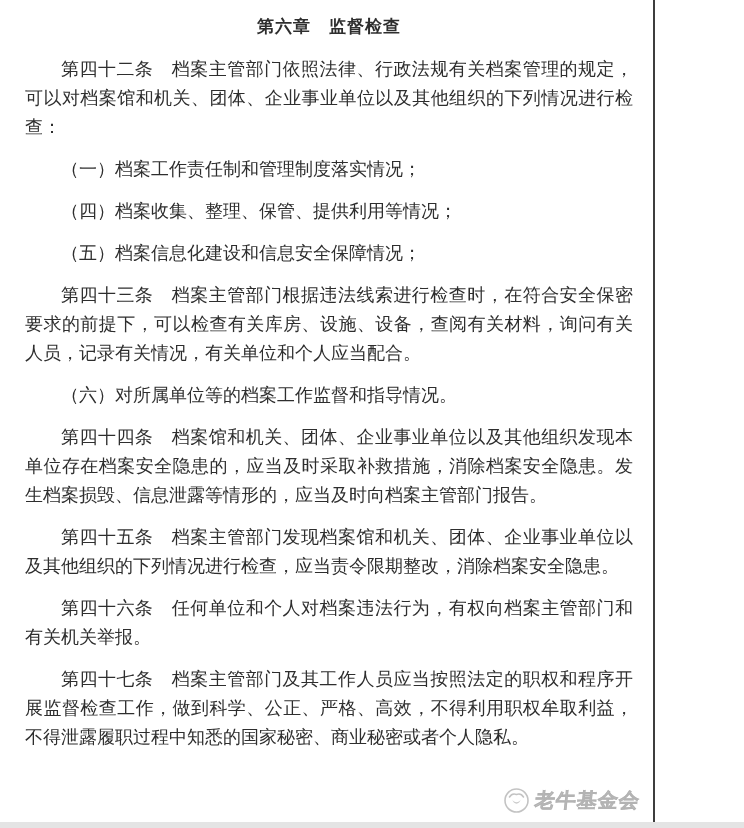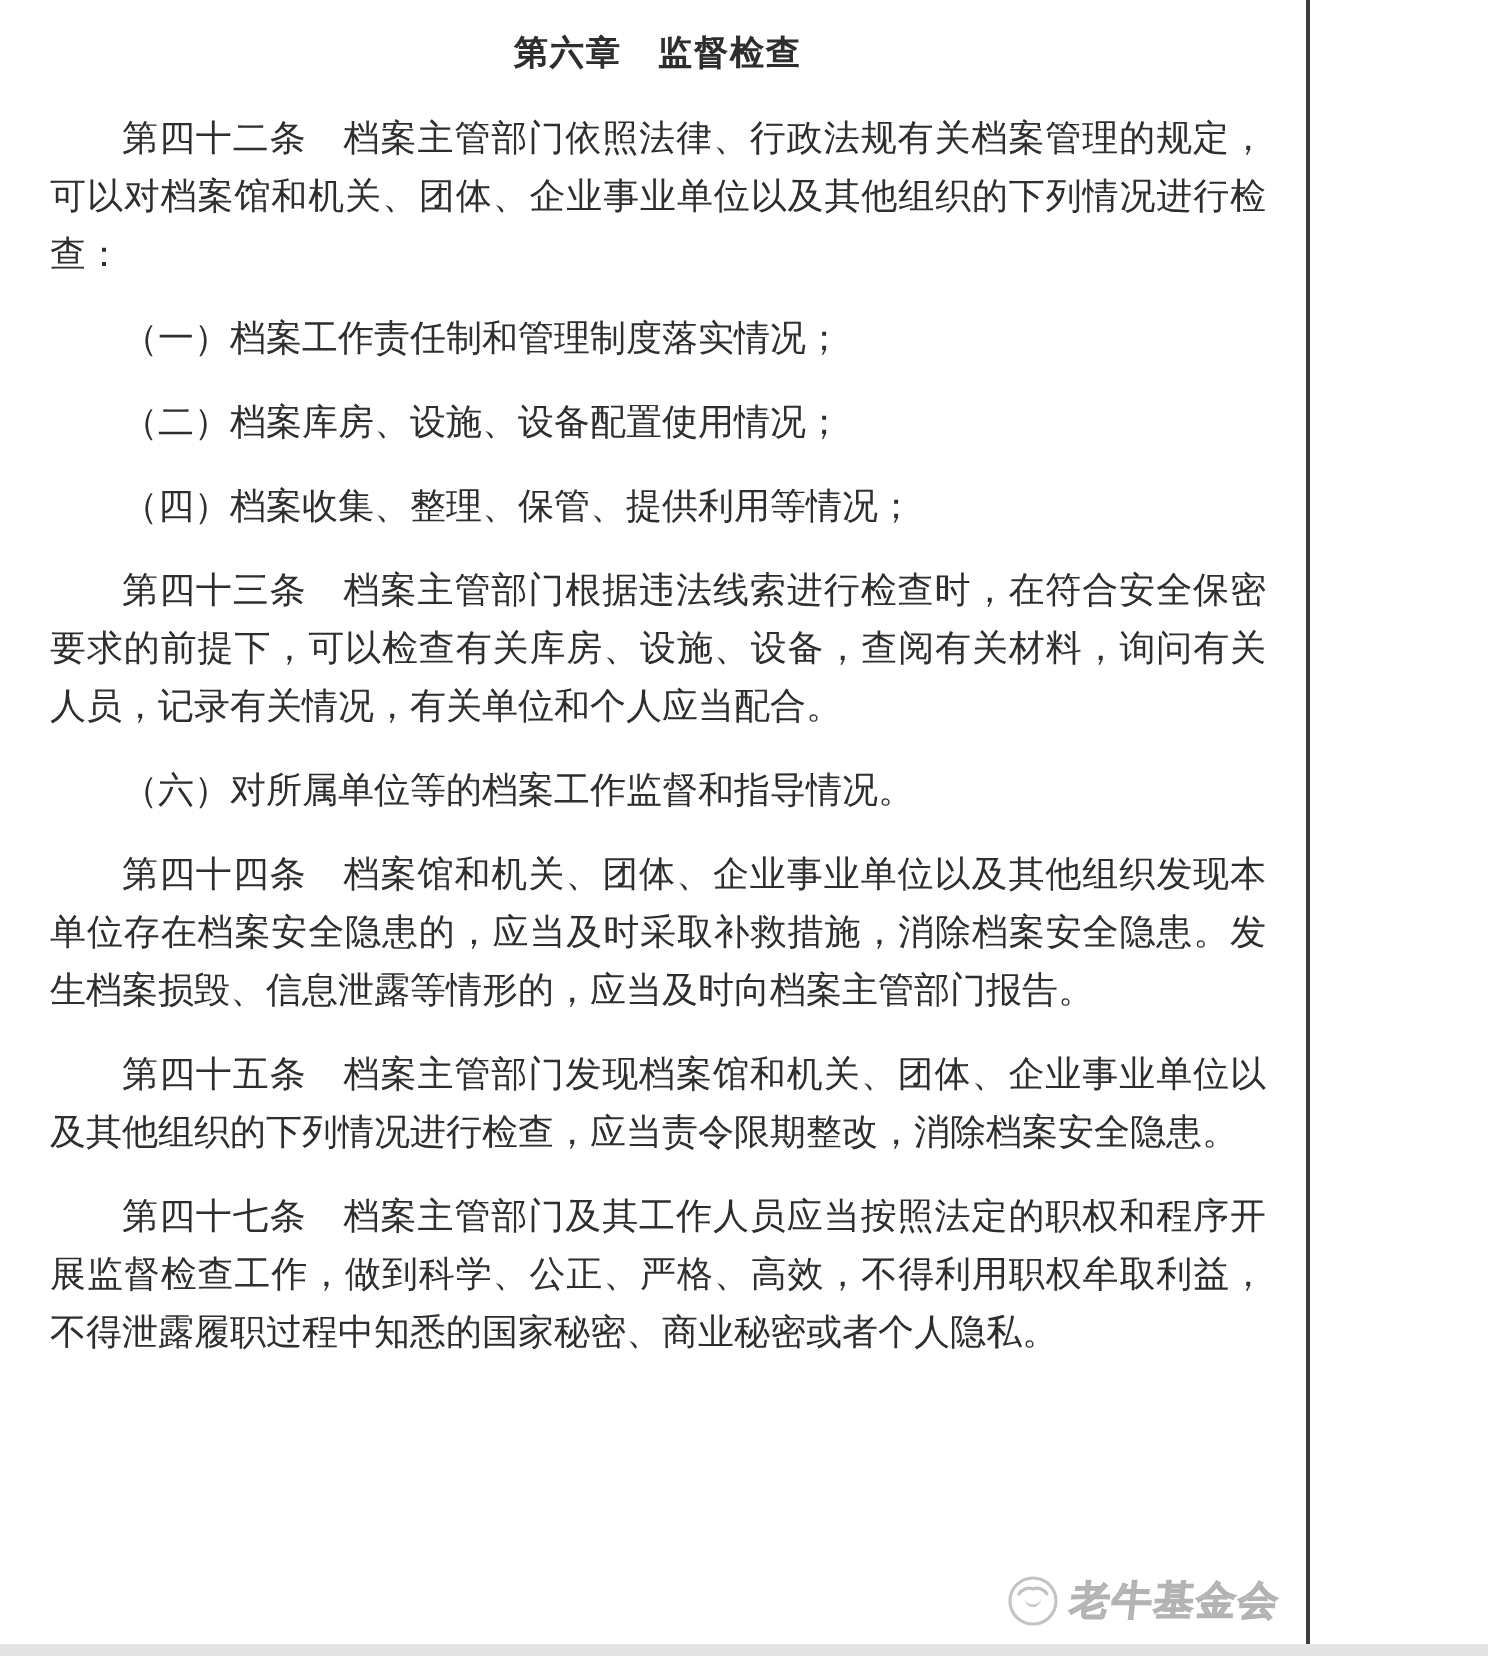--- a/index.html
+++ b/index.html
@@ -97,27 +97,28 @@
 
 <div class="page">
 
   <div class="doc">
 
     <h1 class="chapter-title">第六章　监督检查</h1>
 
     <p class="para">第四十二条　档案主管部门依照法律、行政法规有关档案管理的规定，可以对档案馆和机关、团体、企业事业单位以及其他组织的下列情况进行检查：</p>
 
     <p class="para">（一）档案工作责任制和管理制度落实情况；</p>
-    <p class="para">（二）档案库房、设施、设备配置使用情况；</p>
     <p class="para">（四）档案收集、整理、保管、提供利用等情况；</p>
+    <p class="para">（五）档案信息化建设和信息安全保障情况；</p>
     <p class="para">第四十三条　档案主管部门根据违法线索进行检查时，在符合安全保密要求的前提下，可以检查有关库房、设施、设备，查阅有关材料，询问有关人员，记录有关情况，有关单位和个人应当配合。</p>
 
     <p class="para">（六）对所属单位等的档案工作监督和指导情况。</p>
     <p class="para">第四十四条　档案馆和机关、团体、企业事业单位以及其他组织发现本单位存在档案安全隐患的，应当及时采取补救措施，消除档案安全隐患。发生档案损毁、信息泄露等情形的，应当及时向档案主管部门报告。</p>
     <p class="para">第四十五条　档案主管部门发现档案馆和机关、团体、企业事业单位以及其他组织的下列情况进行检查，应当责令限期整改，消除档案安全隐患。</p>
+    <p class="para">第四十六条　任何单位和个人对档案违法行为，有权向档案主管部门和有关机关举报。</p>
     <p class="para">第四十七条　档案主管部门及其工作人员应当按照法定的职权和程序开展监督检查工作，做到科学、公正、严格、高效，不得利用职权牟取利益，不得泄露履职过程中知悉的国家秘密、商业秘密或者个人隐私。</p>
 
   </div>
 
   <div class="watermark">
     <span class="wm-logo">
       <svg viewBox="0 0 27 27" width="27" height="27">
         <circle cx="13.5" cy="13.5" r="11.5" fill="none" stroke="#bdbdbd" stroke-width="1.6"></circle>
         <path d="M6.5 10 C8 7.5, 11 6.5, 13.5 7.5 C16 6.5, 19 7.5, 20.5 10" fill="none" stroke="#bdbdbd" stroke-width="1.6" stroke-linecap="round"></path>
         <path d="M9.5 12.5 C10.5 16, 16.5 16, 17.5 12.5 C17 18, 10 18, 9.5 12.5 Z" fill="#c6c6c6" stroke="none"></path>

